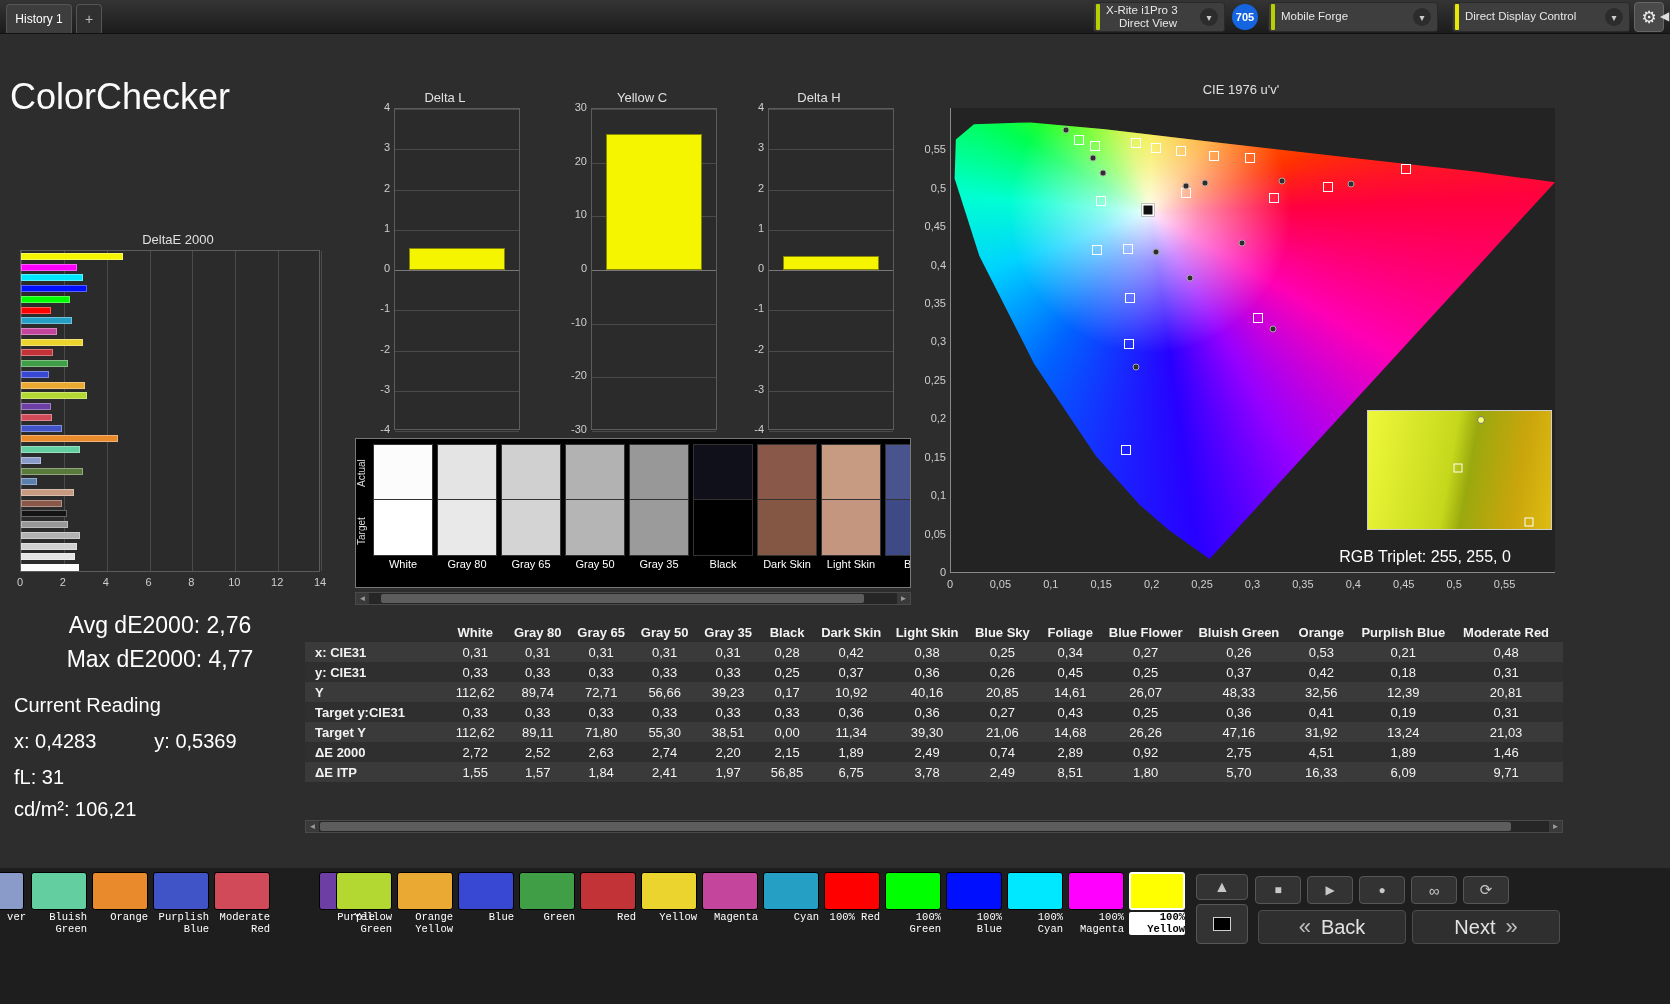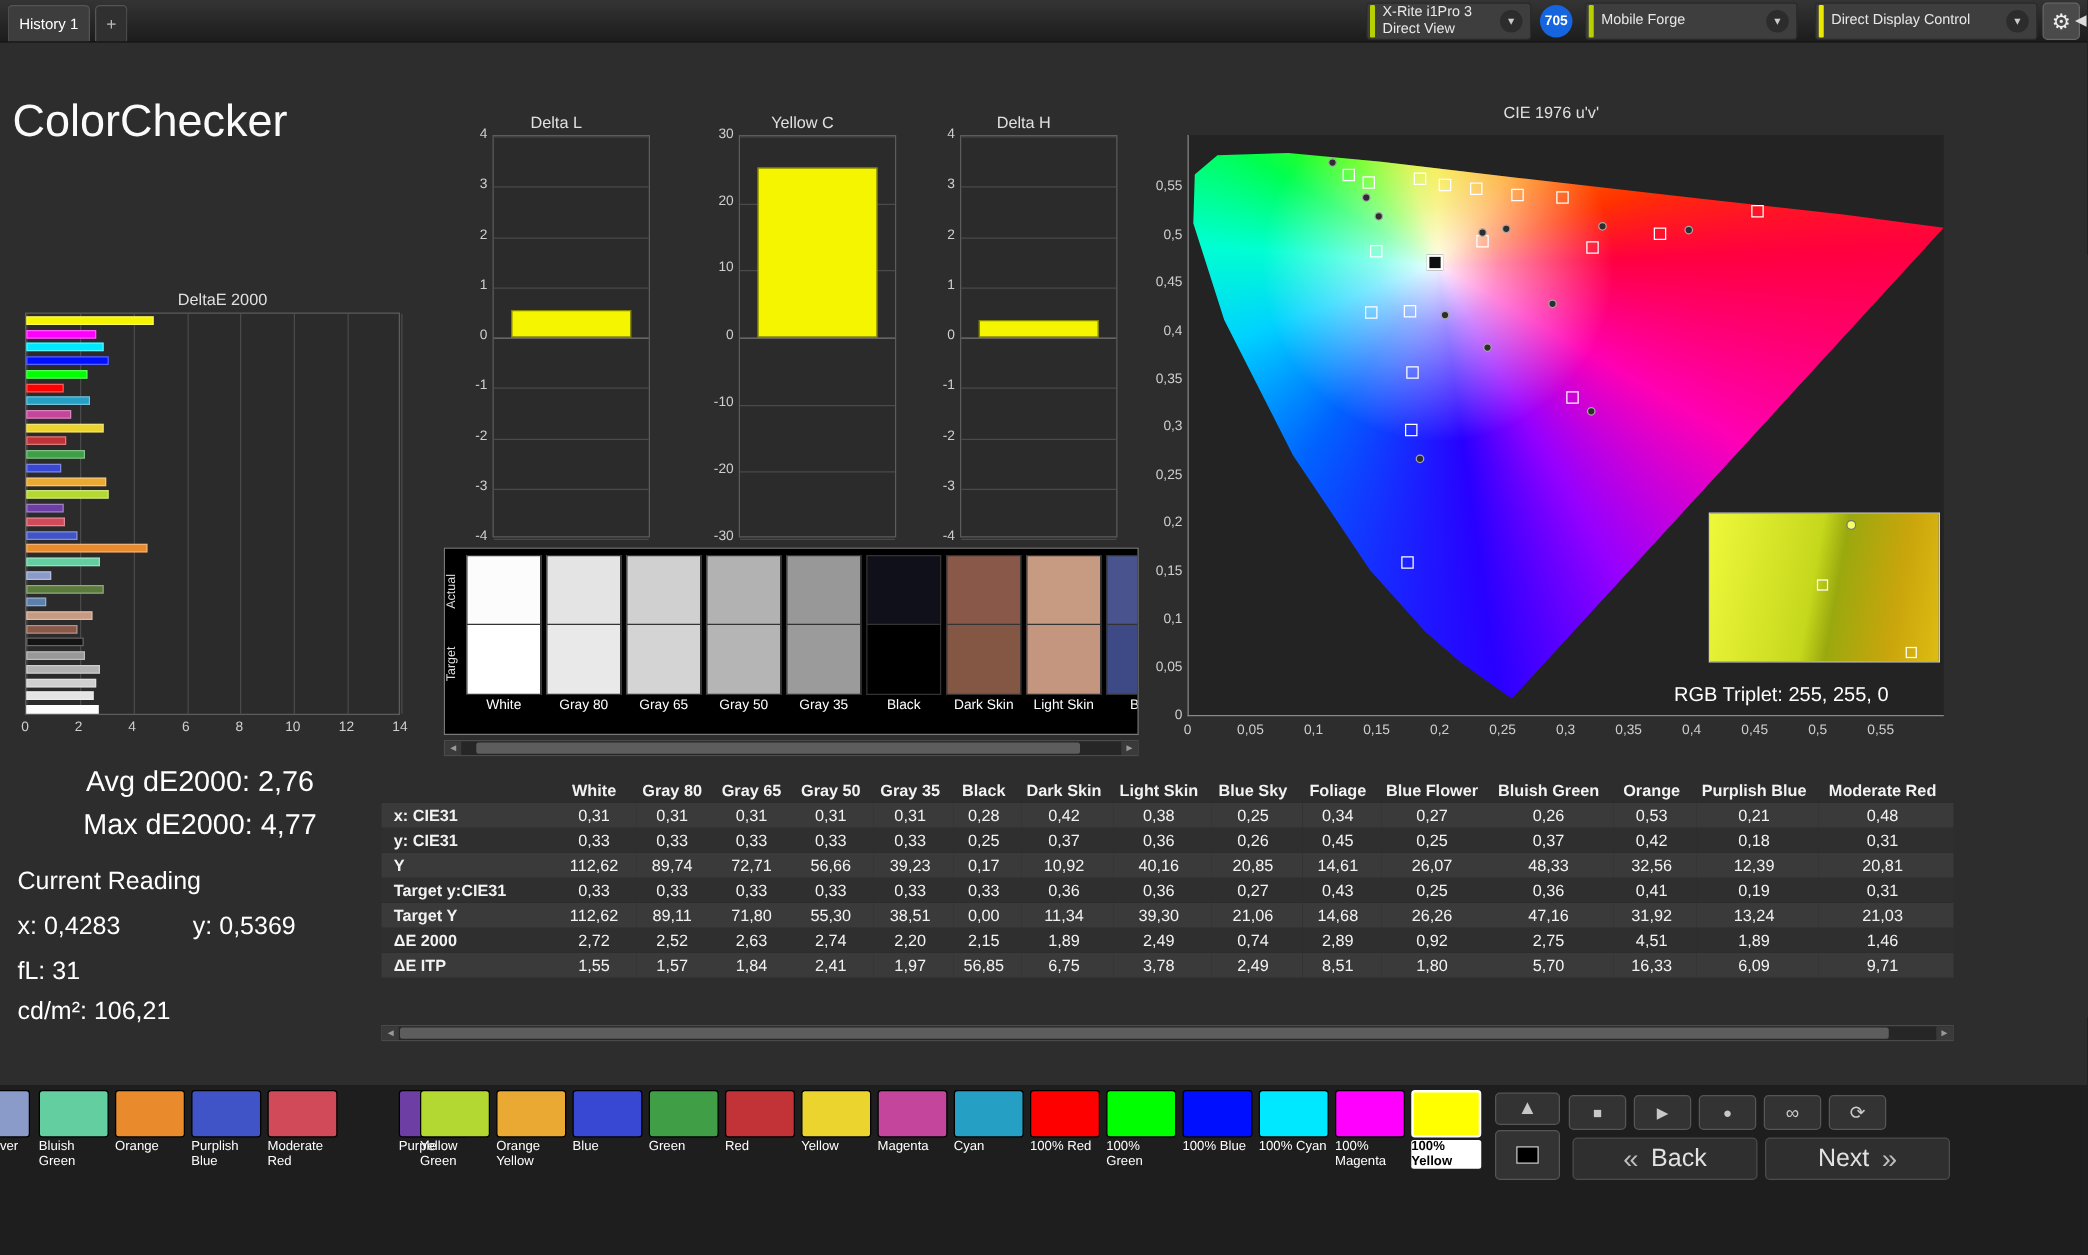--- a/index.html
+++ b/index.html
@@ -86,22 +86,22 @@
   table.meas th, table.meas td { padding:2px 10px 2px 4px; height:20px; white-space:nowrap; overflow:hidden; }
   table.meas thead th { font-weight:bold; text-align:center; background:#2d2d2d; }
   table.meas td { text-align:center; }
   table.meas td.rowlabel { text-align:left; font-weight:bold; padding-left:10px; }
   table.meas tbody tr:nth-child(odd)  { background:#3a3a3a; }
   table.meas tbody tr:nth-child(even) { background:#2f2f2f; }
   
   .bottombar { position:absolute; left:0; top:868px; width:1670px; height:136px; background:#1e1e1e; }
   .patch { position:absolute; top:4px; width:56px; cursor:default; }
   .patch .pswatch { width:56px; height:38px; border-radius:3px; border:1px solid #000; }
-  .patch .plabel { width:56px; margin-top:2px; text-align:left; font-size:10.5px; line-height:1.1;
-    color:#fff; word-wrap:break-word; }
+  .patch .plabel { width:56px; margin-top:2px; text-align:right; font-size:10.5px; line-height:1.1;
+    color:#fff; word-wrap:break-word;font-family:Liberation Mono, monospace; }
   .patch.selected .pswatch { border:2px solid #fff; }
   .patch.selected .plabel { background:#fff; color:#000; font-weight:bold; border-radius:2px; }
   .tbtn { position:absolute; background:#333; border:1px solid #565656; border-radius:4px;
     color:#c8c8c8; display:flex; align-items:center; justify-content:center; }
   .navbtn { position:absolute; top:42px; height:34px; background:#2f2f2f; border:1px solid #4c4c4c;
     border-radius:4px; color:#e2e2e2; font-size:20px; display:flex; align-items:center;
     justify-content:center; gap:10px; }
   .navbtn .chev { font-size:22px; color:#bdbdbd; }
   .screenicon { width:18px; height:14px; background:#000; border:1px solid #cfcfcf; }
 </style>
@@ -111,21 +111,21 @@
 <div class="app">
 
   <div class="topbar">
     <div class="tab hist">History 1</div>
     <div class="tab add">+</div>
 
     <div class="dd" style="left:1093px; width:132px;">
       <span class="statusbar" style="background: rgb(182, 208, 0);"></span>
       <span class="txt">
         <span style="display:block;">X-Rite i1Pro 3</span>
-        <span style="display:block;">Direct View</span>
+        <span style="display:block;margin-left:13px;">Direct View</span>
       </span>
       <span class="chev">▾</span>
     </div>
 
     <div class="badge" style="left:1232px;">705</div>
 
     <div class="dd" style="left:1268px; width:170px;">
       <span class="statusbar" style="background: rgb(182, 208, 0);"></span>
       <span class="txt">Mobile Forge</span>
       <span class="chev">▾</span>

